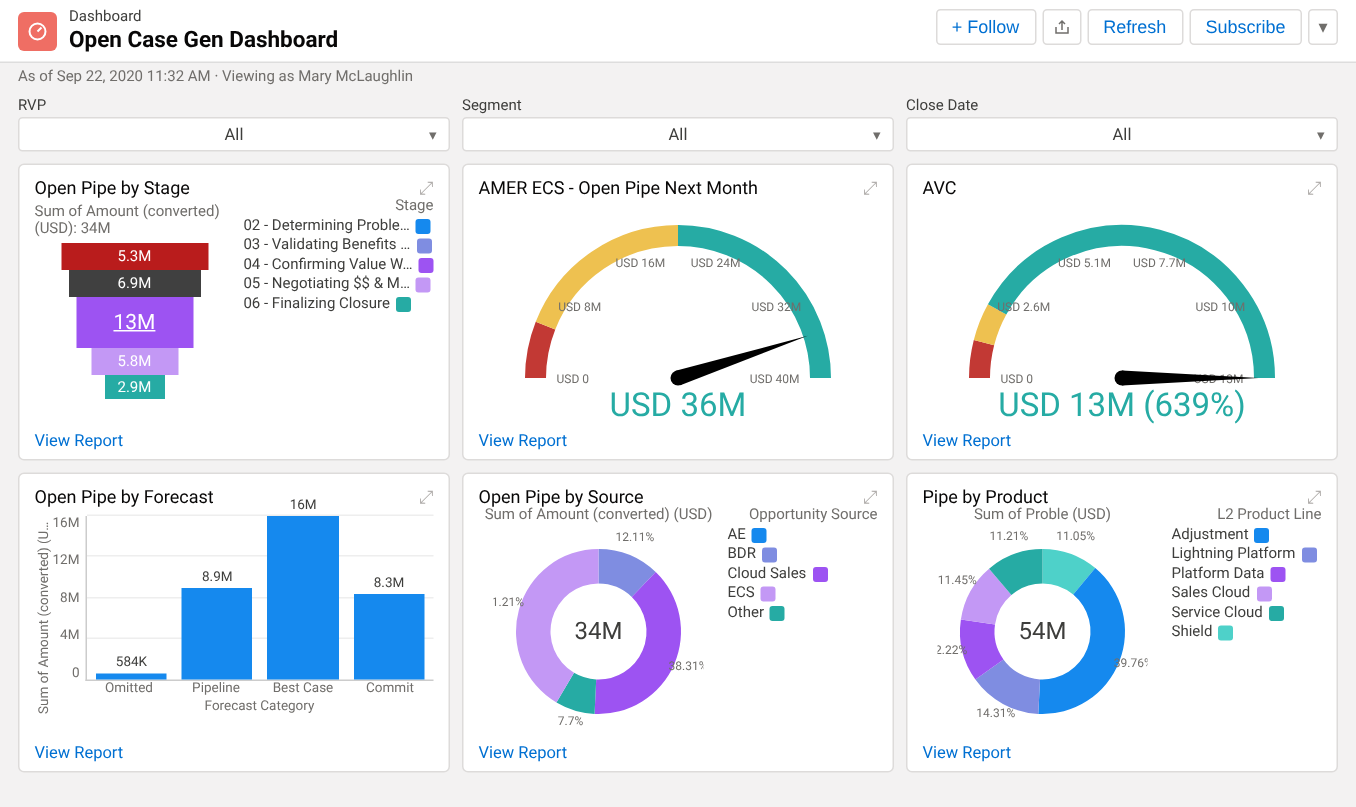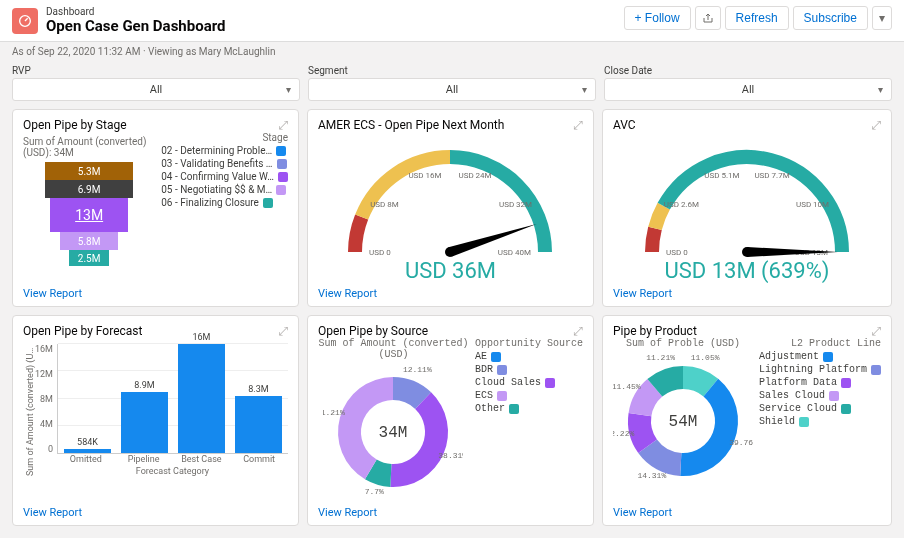--- a/index.html
+++ b/index.html
@@ -42,21 +42,21 @@
 .bar-y { display:flex; flex-direction:column; justify-content:space-between; font-size:9px; color:#706e6b; text-align:right; padding-right:4px; height:110px; }
 .bar-ylabel { writing-mode:vertical-rl; transform:rotate(180deg); font-size:9px; color:#706e6b; padding-right:2px; }
 .bar-area { flex:1; display:flex; align-items:flex-end; gap:10px; height:110px; border-left:1px solid #ccc; border-bottom:1px solid #ccc; padding:0 6px; position:relative; }
 .gridline { position:absolute; left:0; right:0; border-top:1px solid #eee; }
 .bar { flex:1; background:#1589ee; position:relative; }
 .bar-label { position:absolute; top:-12px; left:50%; transform:translateX(-50%); font-size:9px; color:#3e3e3c; white-space:nowrap; }
 .bar-cats { display:flex; font-size:9px; color:#706e6b;  }
 .bar-cat { flex:1; text-align:center; }
 .bar-xlabel { text-align:center; font-size:9px; color:#706e6b; margin-top:2px; }
 
-.donut-wrap { display:flex; width:100%; gap:6px;font-family:Liberation Mono, monospace; }
+.donut-wrap { display:flex; width:100%; gap:6px; }
 .donut-col { flex:1; display:flex; flex-direction:column; align-items:center; }
 .donut-sub { font-size:10px; color:#706e6b; text-align:center; margin-bottom:2px; }
 .donut-center { font-size:16px; color:#3e3e3c; }
 </style>
 </head>
 <body>
 
 <div class="header">
   <div class="header-left">
     <div class="app-icon">
@@ -111,25 +111,25 @@
 <div class="grid">
 
   <div class="card">
     <div class="card-title">Open Pipe by Stage</div>
     <div class="expand">⤢</div>
     <div class="card-body">
       <div class="funnel-wrap">
         <div class="funnel-col">
           <div class="funnel-sub">Sum of Amount (converted) (USD): 34M</div>
           <div class="funnel" id="funnel">
-              <div class="funnel-seg" style="background: #a16207; width: 88px; height: 18px; font-size: 10px;">5.3M</div>
+              <div class="funnel-seg" style="background: #b91c1c; width: 98px; height: 18px; font-size: 10px;">5.3M</div>
               <div class="funnel-seg" style="background: #404040; width: 88px; height: 18px; font-size: 10px;">6.9M</div>
               <div class="funnel-seg" style="background: rgb(157, 83, 242); width: 78px; height: 34px; font-size: 14px; text-decoration: underline;">13M</div>
               <div class="funnel-seg" style="background: rgb(195, 152, 245); width: 58px; height: 18px; font-size: 10px;">5.8M</div>
-              <div class="funnel-seg" style="background: rgb(38, 171, 164); width: 40px; height: 16px; font-size: 10px;">2.5M</div>
+              <div class="funnel-seg" style="background: rgb(38, 171, 164); width: 40px; height: 16px; font-size: 10px;">2.9M</div>
             </div>
         </div>
         <div class="legend" style="min-width:120px">
           <div class="legend-title">Stage</div>
           <div id="funnel-legend">
               <div class="legend-row">
                 <span>02 - Determining Proble…</span>
                 <span class="swatch" style="background:#1589ee"></span>
               </div>
               <div class="legend-row">

